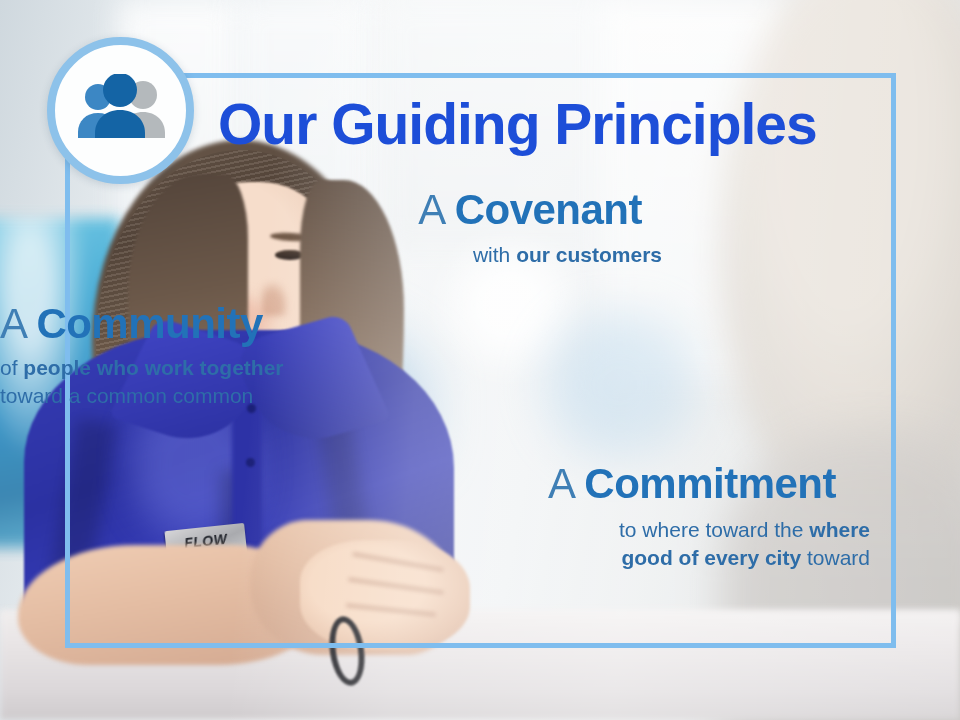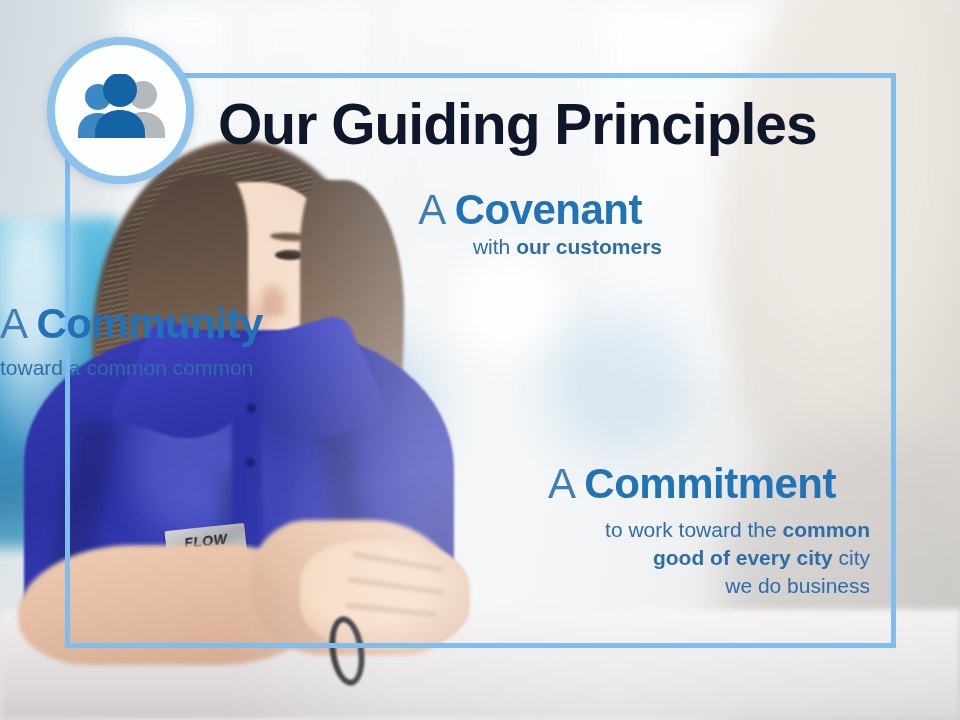--- a/index.html
+++ b/index.html
@@ -347,21 +347,21 @@
   }
   .icon-badge svg { display: block; }
 
   
   .title {
     position: absolute;
     left: 218px; top: 96px;
     width: 660px;
     font-size: 57px;
     font-weight: 700;
-    color: #0f172a;
+    color: #1d4ed8;
     letter-spacing: -1px;
     line-height: 1;
     white-space: nowrap;
   }
 
   .principle { position: absolute; color: #2C76B8; }
 
   .p-head {
     font-size: 42px;
     line-height: 1.05;
@@ -375,21 +375,21 @@
     font-size: 21px;
     line-height: 1.32;
     color: #2E6DA8;
     font-weight: 400;
   }
   .p-sub b { font-weight: 700; color: #2E6DA8; }
 
   
   .block-1 { left: 0; top: 188px; width: 690px; text-align: right; }
   .block-1 .p-head { padding-right: 48px; }
-  .block-1 .p-sub  { padding-right: 28px; margin-top: 1px; }
+  .block-1 .p-sub  { padding-right: 28px; margin-top: 9px; }
 
   
   .block-2 { left: 0; top: 302px; width: 820px; text-align: left; }
   .block-2 .p-head { padding-right: 90px; }
   .block-2 .p-sub  { padding-right: 8px; margin-top: 8px; }
 
   
   .block-3 { left: 0; top: 462px; width: 878px; text-align: right; }
   .block-3 .p-head { padding-right: 42px; margin-left: 44px; }
   .block-3 .p-sub  { padding-right: 8px; margin-top: 10px; }
@@ -494,36 +494,36 @@
     </div>
   </div>
 
   <div class="principle block-2">
     <div class="p-head">
       <span class="art">A </span>
       <span class="word">Community</span>
     </div>
     <div class="p-sub">
       <div>
+        <span>of </span><b>people who work together</b>
+      </div>
+      <div>
         <span>toward a common common</span>
       </div>
     </div>
   </div>
 
   <div class="principle block-3">
     <div class="p-head">
       <span class="art">A </span>
       <span class="word">Commitment</span>
     </div>
     <div class="p-sub">
       <div>
-        <span>to work toward the </span><b>common</b>
+        <span>to where toward the </span><b>where</b>
       </div>
       <div>
-        <b>good of every city</b><span> city</span>
+        <b>good of every city</b><span> toward</span>
       </div>
-      <div>
-        <span>we do business</span>
-      </div>
     </div>
   </div>
 
 </div>
 
 </body></html>

